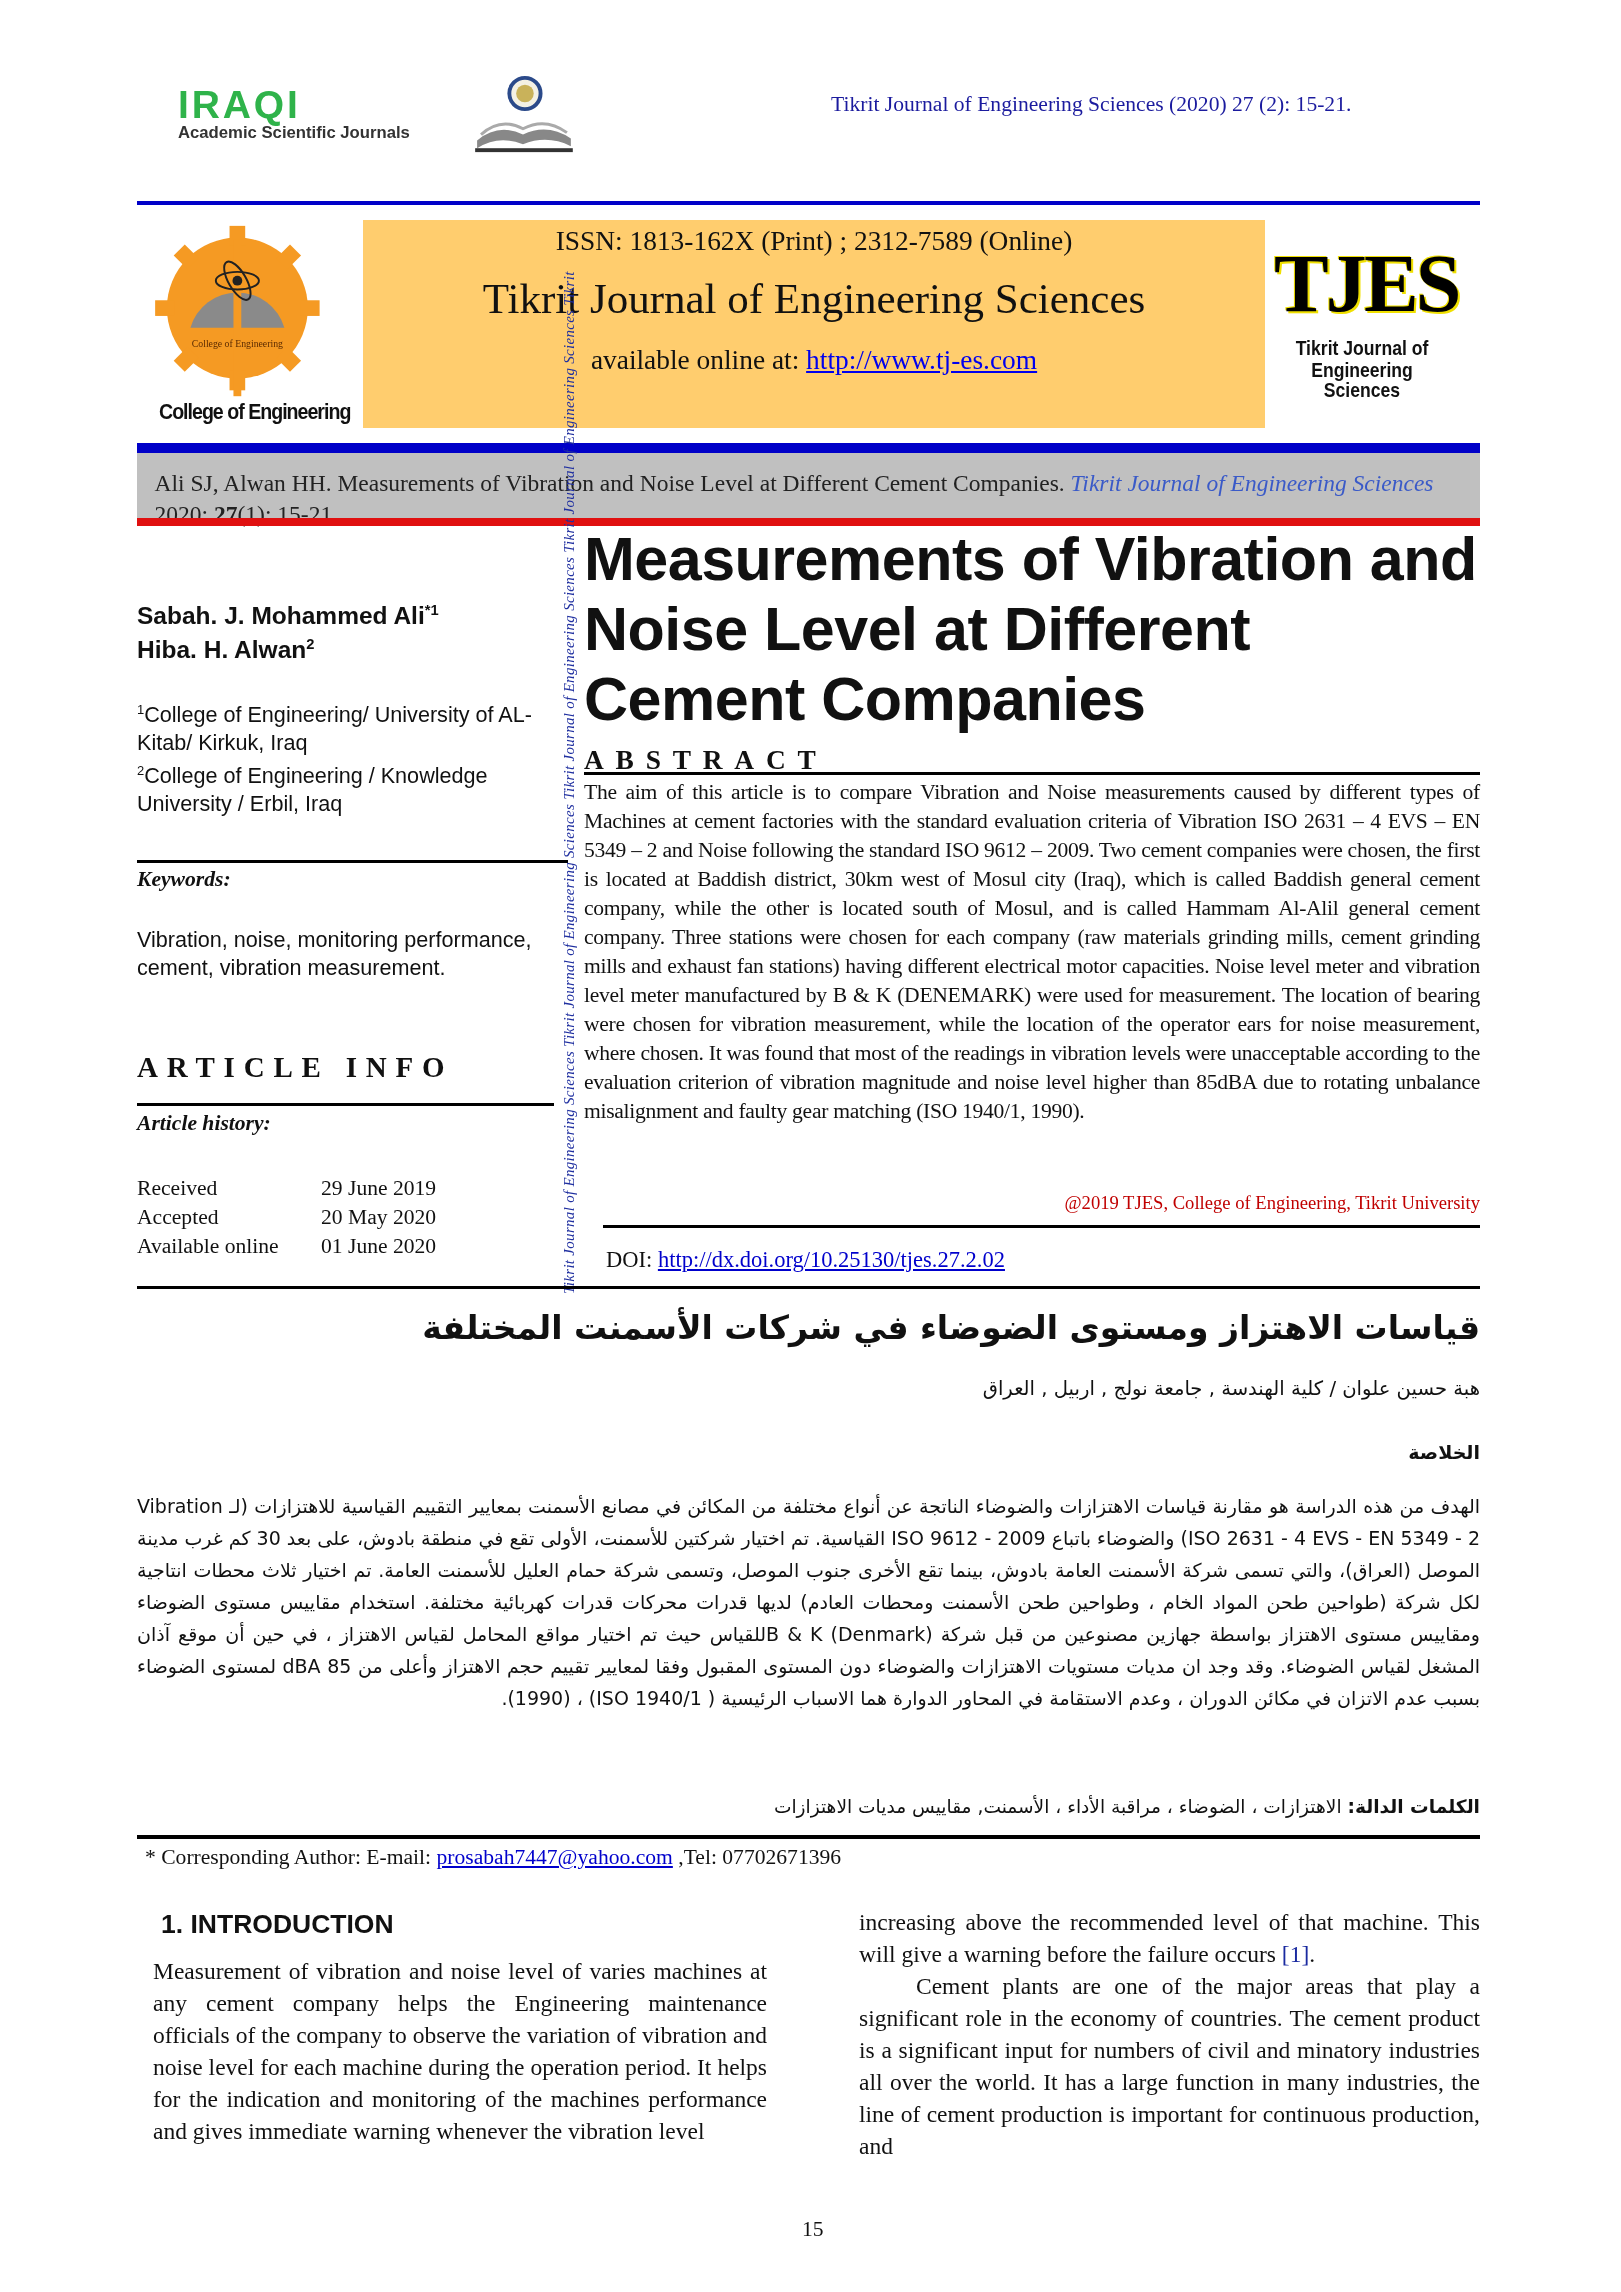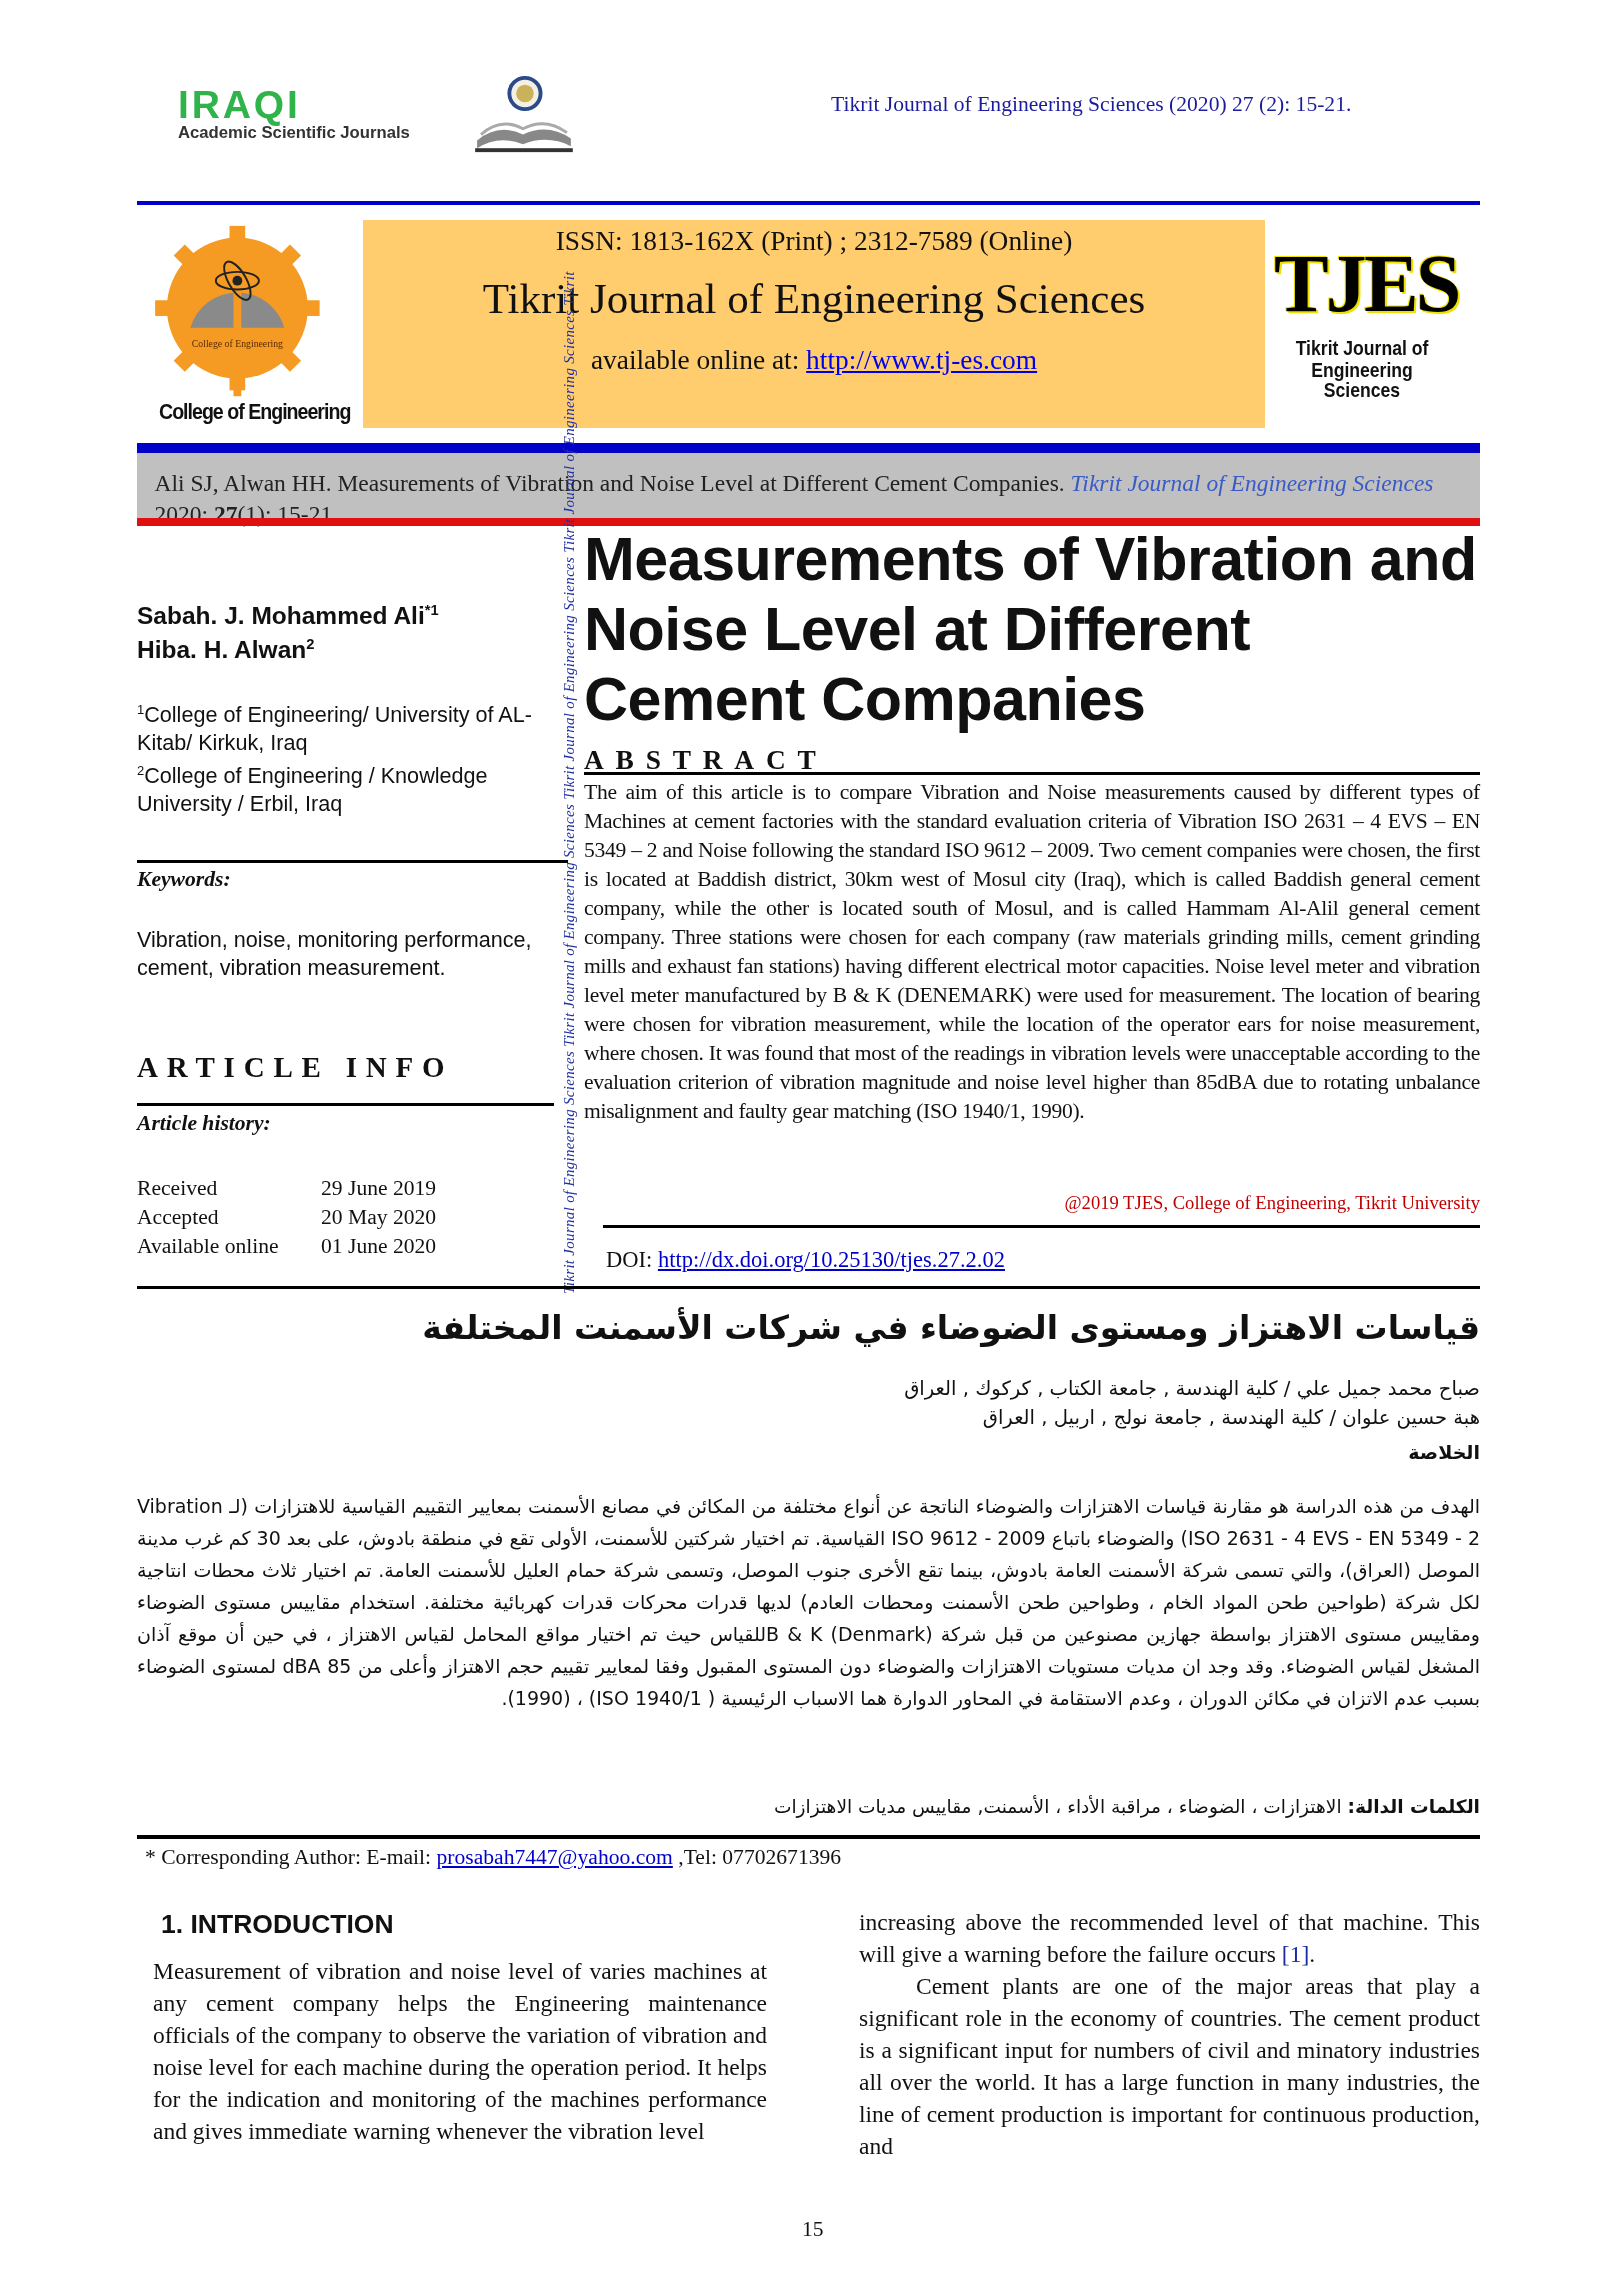--- a/index.html
+++ b/index.html
@@ -55,21 +55,21 @@
   .abs-label { left:584px; top:745px; font-weight:700; font-size:27.4px; letter-spacing:11.8px; }
   .rule-abs { left:584px; top:772px; width:896px; height:2.9px; background:#000; }
   .abstract { left:584px; top:778px; width:896px; font-size:21.6px; line-height:29px; text-align:justify; letter-spacing:-0.3px; }
   .copyright { right:141px; top:1192px; font-size:18.6px; color:#c00000; }
   .rule-doi { left:603px; top:1225px; width:877px; height:2.9px; background:#000; }
   .doi { left:606px; top:1247px; font-size:22.5px; }
   .doi a { color:#0000cc; text-decoration:underline; }
   .rule-full1 { left:137px; top:1286px; width:1343px; height:2.9px; background:#000; }
 
   
-  .ar { direction:rtl; text-align:right; font-family:"DejaVu Sans", sans-serif; }
+  .ar { direction:rtl; text-align:left; font-family:"DejaVu Sans", sans-serif; }
   .ar-title { right:141px; top:1308px; font-weight:700; font-size:33px; }
   .ar-auth { right:141px; top:1374px; font-size:19.6px; line-height:29px; }
   .ar-sum-label { right:141px; top:1441px; font-weight:700; font-size:19px; }
   .ar-body { right:141px; top:1490px; width:1343px; font-size:19px; line-height:32px; text-align:justify; }
   .ar-kw { right:141px; top:1796px; font-size:18.6px; }
   .ar-kw b { font-weight:700; }
   .rule-full2 { left:137px; top:1835px; width:1343px; height:3.9px; background:#000; }
   .corr { left:145px; top:1845px; font-size:21.6px; }
   .corr a { color:#0000cc; text-decoration:underline; }
 
@@ -186,21 +186,20 @@
 <div class="abs abstract">The aim of this article is to compare Vibration and Noise measurements caused by different types of Machines at cement factories with the standard evaluation criteria of Vibration ISO 2631 – 4 EVS – EN 5349 – 2 and Noise following the standard ISO 9612 – 2009. Two cement companies were chosen, the first is located at Baddish district, 30km west of Mosul city (Iraq), which is called Baddish general cement company, while the other is located south of Mosul, and is called Hammam Al-Alil general cement company. Three stations were chosen for each company (raw materials grinding mills, cement grinding mills and exhaust fan stations) having different electrical motor capacities. Noise level meter and vibration level meter manufactured by B &amp; K (DENEMARK) were used for measurement. The location of bearing were chosen for vibration measurement, while the location of the operator ears for noise measurement, where chosen. It was found that most of the readings in vibration levels were unacceptable according to the evaluation criterion of vibration magnitude and noise level higher than 85dBA due to rotating unbalance misalignment and faulty gear matching (ISO 1940/1, 1990).</div>
 <div class="abs copyright">@2019 TJES, College of Engineering, Tikrit University</div>
 <div class="abs rule-doi"></div>
 <div class="abs doi">
   <span>DOI: </span><a>http://dx.doi.org/10.25130/tjes.27.2.02</a>
 </div>
 <div class="abs rule-full1"></div>
 
 <div class="abs ar ar-title">قياسات الاهتزاز ومستوى الضوضاء في شركات الأسمنت المختلفة</div>
 <div class="abs ar ar-auth">
-  <div>صباح محمد جميل علي / كلية الهندسة , جامعة الكتاب , كركوك , العراق</div>
   <div>هبة حسين علوان / كلية الهندسة , جامعة نولج , اربيل , العراق</div>
 </div>
 <div class="abs ar ar-sum-label">الخلاصة</div>
 <div class="abs ar ar-body">الهدف من هذه الدراسة هو مقارنة قياسات الاهتزازات والضوضاء الناتجة عن أنواع مختلفة من المكائن في مصانع الأسمنت بمعايير التقييم القياسية للاهتزازات (لـ Vibration ISO 2631 - 4 EVS - EN 5349 - 2) والضوضاء باتباع ISO 9612 - 2009 القياسية. تم اختيار شركتين للأسمنت، الأولى تقع في منطقة بادوش، على بعد 30 كم غرب مدينة الموصل (العراق)، والتي تسمى شركة الأسمنت العامة بادوش، بينما تقع الأخرى جنوب الموصل، وتسمى شركة حمام العليل للأسمنت العامة. تم اختيار ثلاث محطات انتاجية لكل شركة (طواحين طحن المواد الخام ، وطواحين طحن الأسمنت ومحطات العادم) لديها قدرات محركات قدرات كهربائية مختلفة. استخدام مقاييس مستوى الضوضاء ومقاييس مستوى الاهتزاز بواسطة جهازين مصنوعين من قبل شركة B &amp; K (Denmark)للقياس حيث تم اختيار مواقع المحامل لقياس الاهتزاز ، في حين أن موقع آذان المشغل لقياس الضوضاء. وقد وجد ان مديات مستويات الاهتزازات والضوضاء دون المستوى المقبول وفقا لمعايير تقييم حجم الاهتزاز وأعلى من 85 dBA لمستوى الضوضاء بسبب عدم الاتزان في مكائن الدوران ، وعدم الاستقامة في المحاور الدوارة هما الاسباب الرئيسية ( ISO 1940/1) ، (1990).</div>
 <div class="abs ar ar-kw">
   <b>الكلمات الدالة:</b><span> الاهتزازات ، الضوضاء ، مراقبة الأداء ، الأسمنت, مقاييس مديات الاهتزازات</span>
 </div>
 <div class="abs rule-full2"></div>
 <div class="abs corr">
   <span>* Corresponding Author: E-mail: </span><a>prosabah7447@yahoo.com</a><span> ,Tel: 07702671396</span>

